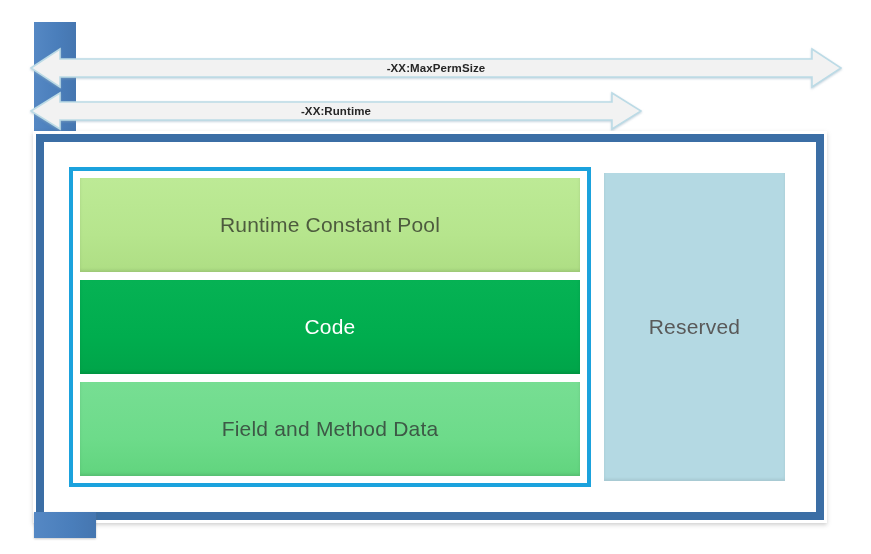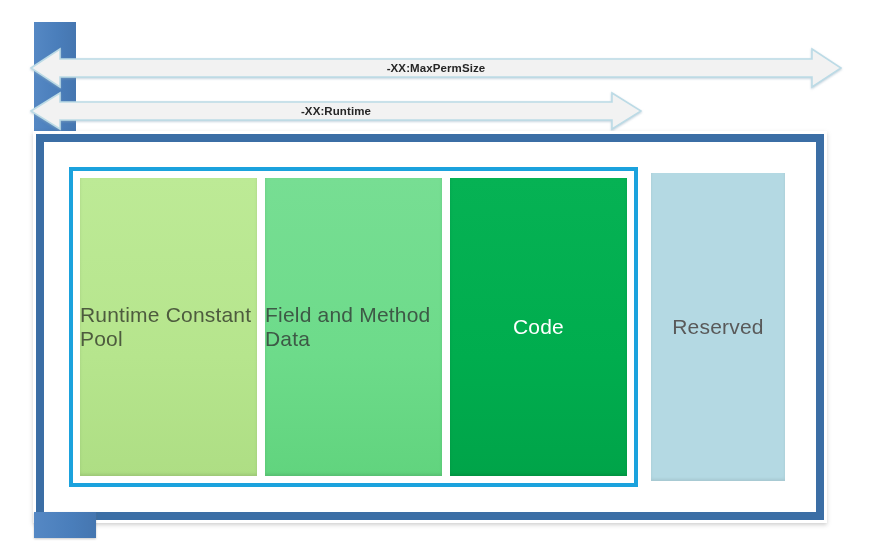--- a/index.html
+++ b/index.html
@@ -85,27 +85,27 @@
     right: 13px;
     bottom: 13px;
     display: flex;
     flex-direction: row;
     gap: 0;
   }
 
   
   .method-col {
     position: relative;
-    width: 569px;
+    width: 522px;
     box-sizing: border-box;
     border: 4px solid #1ba2dd;
     background: #ffffff;
     padding: 5px;
     display: flex;
-    flex-direction: row;
+    flex-direction: column;
     gap: 4px;
   }
 
   .seg {
     position: relative;
     flex: 1 1 0;
     display: flex;
     align-items: center;
     justify-content: center;
     box-sizing: border-box;
@@ -181,26 +181,26 @@
   <div class="perm-frame">
     <div class="perm-frame-inner">
       <div class="perm-frame-inner2">
 
         <div class="content">
 
           <div class="method-col">
             <div class="seg seg-rcp">
               <span>Runtime Constant Pool</span>
             </div>
+            <div class="seg seg-code">
+              <span>Code</span>
+            </div>
             <div class="seg seg-fmd">
               <span>Field and Method Data</span>
             </div>
-            <div class="seg seg-code">
-              <span>Code</span>
-            </div>
           </div>
 
           <div class="reserved-col">
             <span class="reserved-label">Reserved</span>
           </div>
 
         </div>
 
       </div>
     </div>

